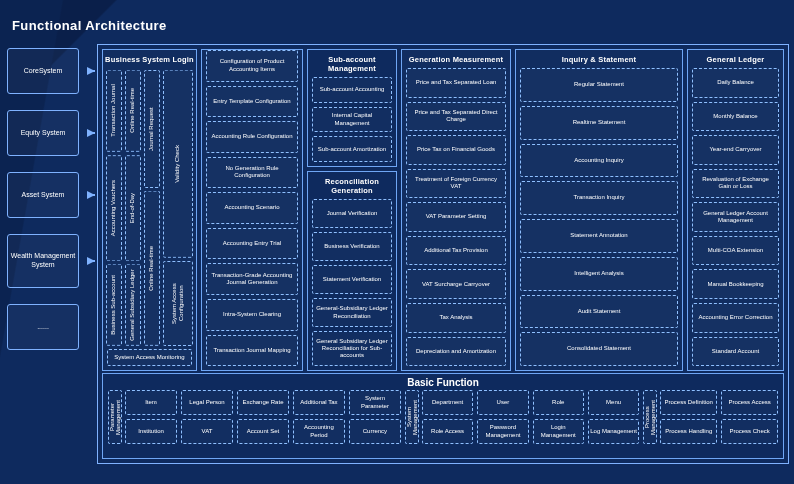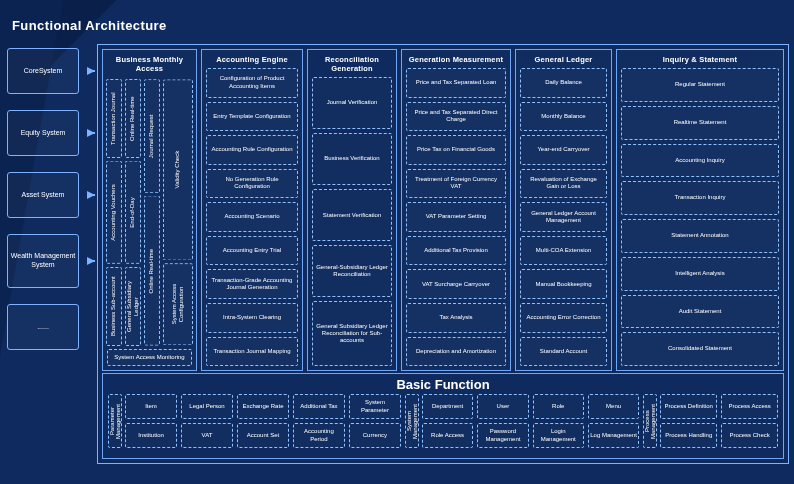--- a/index.html
+++ b/index.html
@@ -83,21 +83,21 @@
     border:1px dashed #8fc0ff;border-radius:2px;padding:3px 2px;box-sizing:border-box;
     background:rgba(255,255,255,0.02);
   }
   .bsa-stack{display:flex;flex-direction:column;gap:3px;}
 
   
   .basic{
     position:absolute;left:4px;bottom:4px;right:4px;height:86px;
     border:1px solid #6fa6f5;box-sizing:border-box;
   }
-  .basic-title{text-align:center;font-size:13px;font-weight:bold;padding:3px 0 2px;}
+  .basic-title{text-align:center;font-size:10px;font-weight:bold;padding:3px 0 2px;}
   .basic-body{display:flex;gap:4px;padding:0 5px 4px;height:58px;box-sizing:border-box;}
   .bgroup{display:flex;flex-direction:row;gap:3px;align-items:stretch;}
   .grid2r{display:grid;grid-template-rows:1fr 1fr;gap:4px;flex:1;}
   .grid-row{display:grid;gap:4px;}
   .bnode{
     border:1px dashed #8fc0ff;border-radius:2px;font-size:6px;line-height:1.2;
     display:flex;align-items:center;justify-content:center;text-align:center;
     padding:2px 1px;box-sizing:border-box;background:rgba(255,255,255,0.02);
   }
   .vlabel{
@@ -135,21 +135,21 @@
   <div class="sys-box">
     <span>......</span>
   </div>
 </div>
 
 <div class="frame">
 
   <div class="cols">
 
     <div class="col" style="width:95px">
-      <div class="col-head">Business Monthly Access</div>
+      <div class="col-head">Business System Login</div>
       <div class="bsa-body">
         <div class="bsa-stack" style="width:16px">
           <div class="vert" style="flex:3">Transaction Journal</div>
           <div class="vert" style="flex:4">Accounting Vouchers</div>
           <div class="vert" style="flex:3">Business Sub-account</div>
         </div>
         <div class="bsa-stack" style="width:16px">
           <div class="vert" style="flex:3">Online Real-time</div>
           <div class="vert" style="flex:4">End-of-Day</div>
           <div class="vert" style="flex:3">General Subsidiary Ledger</div>
@@ -162,35 +162,42 @@
           <div class="vert" style="flex:7">Validity Check</div>
           <div class="vert" style="flex:3">System Access Configuration</div>
         </div>
       </div>
       <div style="padding:0 4px 4px;">
         <div class="node" style="min-height:14px">System Access Monitoring</div>
       </div>
     </div>
 
     <div class="col" style="width:102px">
-      <div class="col-head">Accounting Engine</div>
       <div class="col-body">
         <div class="node">Configuration of Product Accounting Items</div>
         <div class="node">Entry Template Configuration</div>
         <div class="node">Accounting Rule Configuration</div>
         <div class="node">No Generation Rule Configuration</div>
         <div class="node">Accounting Scenario</div>
         <div class="node">Accounting Entry Trial</div>
         <div class="node">Transaction-Grade Accounting Journal Generation</div>
         <div class="node">Intra-System Clearing</div>
         <div class="node">Transaction Journal Mapping</div>
       </div>
     </div>
 
     <div style="width:90px;display:flex;flex-direction:column;">
+      <div class="subpanel" style="height:116px">
+        <div class="col-head">Sub-account Management</div>
+        <div class="col-body">
+          <div class="node">Sub-account Accounting</div>
+          <div class="node">Internal Capital Management</div>
+          <div class="node">Sub-account Amortization</div>
+        </div>
+      </div>
       <div class="subpanel" style="flex:1;margin-bottom:0">
         <div class="col-head">Reconciliation Generation</div>
         <div class="col-body">
           <div class="node">Journal Verification</div>
           <div class="node">Business Verification</div>
           <div class="node">Statement Verification</div>
           <div class="node">General-Subsidiary Ledger Reconciliation</div>
           <div class="node" style="flex:1.3">General Subsidiary Ledger Reconciliation for Sub-accounts</div>
         </div>
       </div>
@@ -204,48 +211,48 @@
         <div class="node">Price Tax on Financial Goods</div>
         <div class="node">Treatment of Foreign Currency VAT</div>
         <div class="node">VAT Parameter Setting</div>
         <div class="node">Additional Tax Provision</div>
         <div class="node">VAT Surcharge Carryover</div>
         <div class="node">Tax Analysis</div>
         <div class="node">Depreciation and Amortization</div>
       </div>
     </div>
 
+    <div class="col" style="flex:1">
+      <div class="col-head">Inquiry &amp; Statement</div>
+      <div class="col-body">
+        <div class="node">Regular Statement</div>
+        <div class="node">Realtime Statement</div>
+        <div class="node">Accounting Inquiry</div>
+        <div class="node">Transaction Inquiry</div>
+        <div class="node">Statement Annotation</div>
+        <div class="node">Intelligent Analysis</div>
+        <div class="node">Audit Statement</div>
+        <div class="node">Consolidated Statement</div>
+      </div>
+    </div>
+
     <div class="col" style="width:97px">
       <div class="col-head">General Ledger</div>
       <div class="col-body">
         <div class="node">Daily Balance</div>
         <div class="node">Monthly Balance</div>
         <div class="node">Year-end Carryover</div>
         <div class="node">Revaluation of Exchange Gain or Loss</div>
         <div class="node">General Ledger Account Management</div>
         <div class="node">Multi-COA Extension</div>
         <div class="node">Manual Bookkeeping</div>
         <div class="node">Accounting Error Correction</div>
         <div class="node">Standard Account</div>
       </div>
     </div>
-
-    <div class="col" style="flex:1">
-      <div class="col-head">Inquiry &amp; Statement</div>
-      <div class="col-body">
-        <div class="node">Regular Statement</div>
-        <div class="node">Realtime Statement</div>
-        <div class="node">Accounting Inquiry</div>
-        <div class="node">Transaction Inquiry</div>
-        <div class="node">Statement Annotation</div>
-        <div class="node">Intelligent Analysis</div>
-        <div class="node">Audit Statement</div>
-        <div class="node">Consolidated Statement</div>
-      </div>
-    </div>
   </div>
 
   <div class="basic">
     <div class="basic-title">Basic Function</div>
     <div class="basic-body">
 
       <div class="bgroup" style="flex:5">
         <div class="vlabel">Parameter Management</div>
         <div class="grid2r">
           <div class="grid-row" style="grid-template-columns:repeat(5,1fr)">

